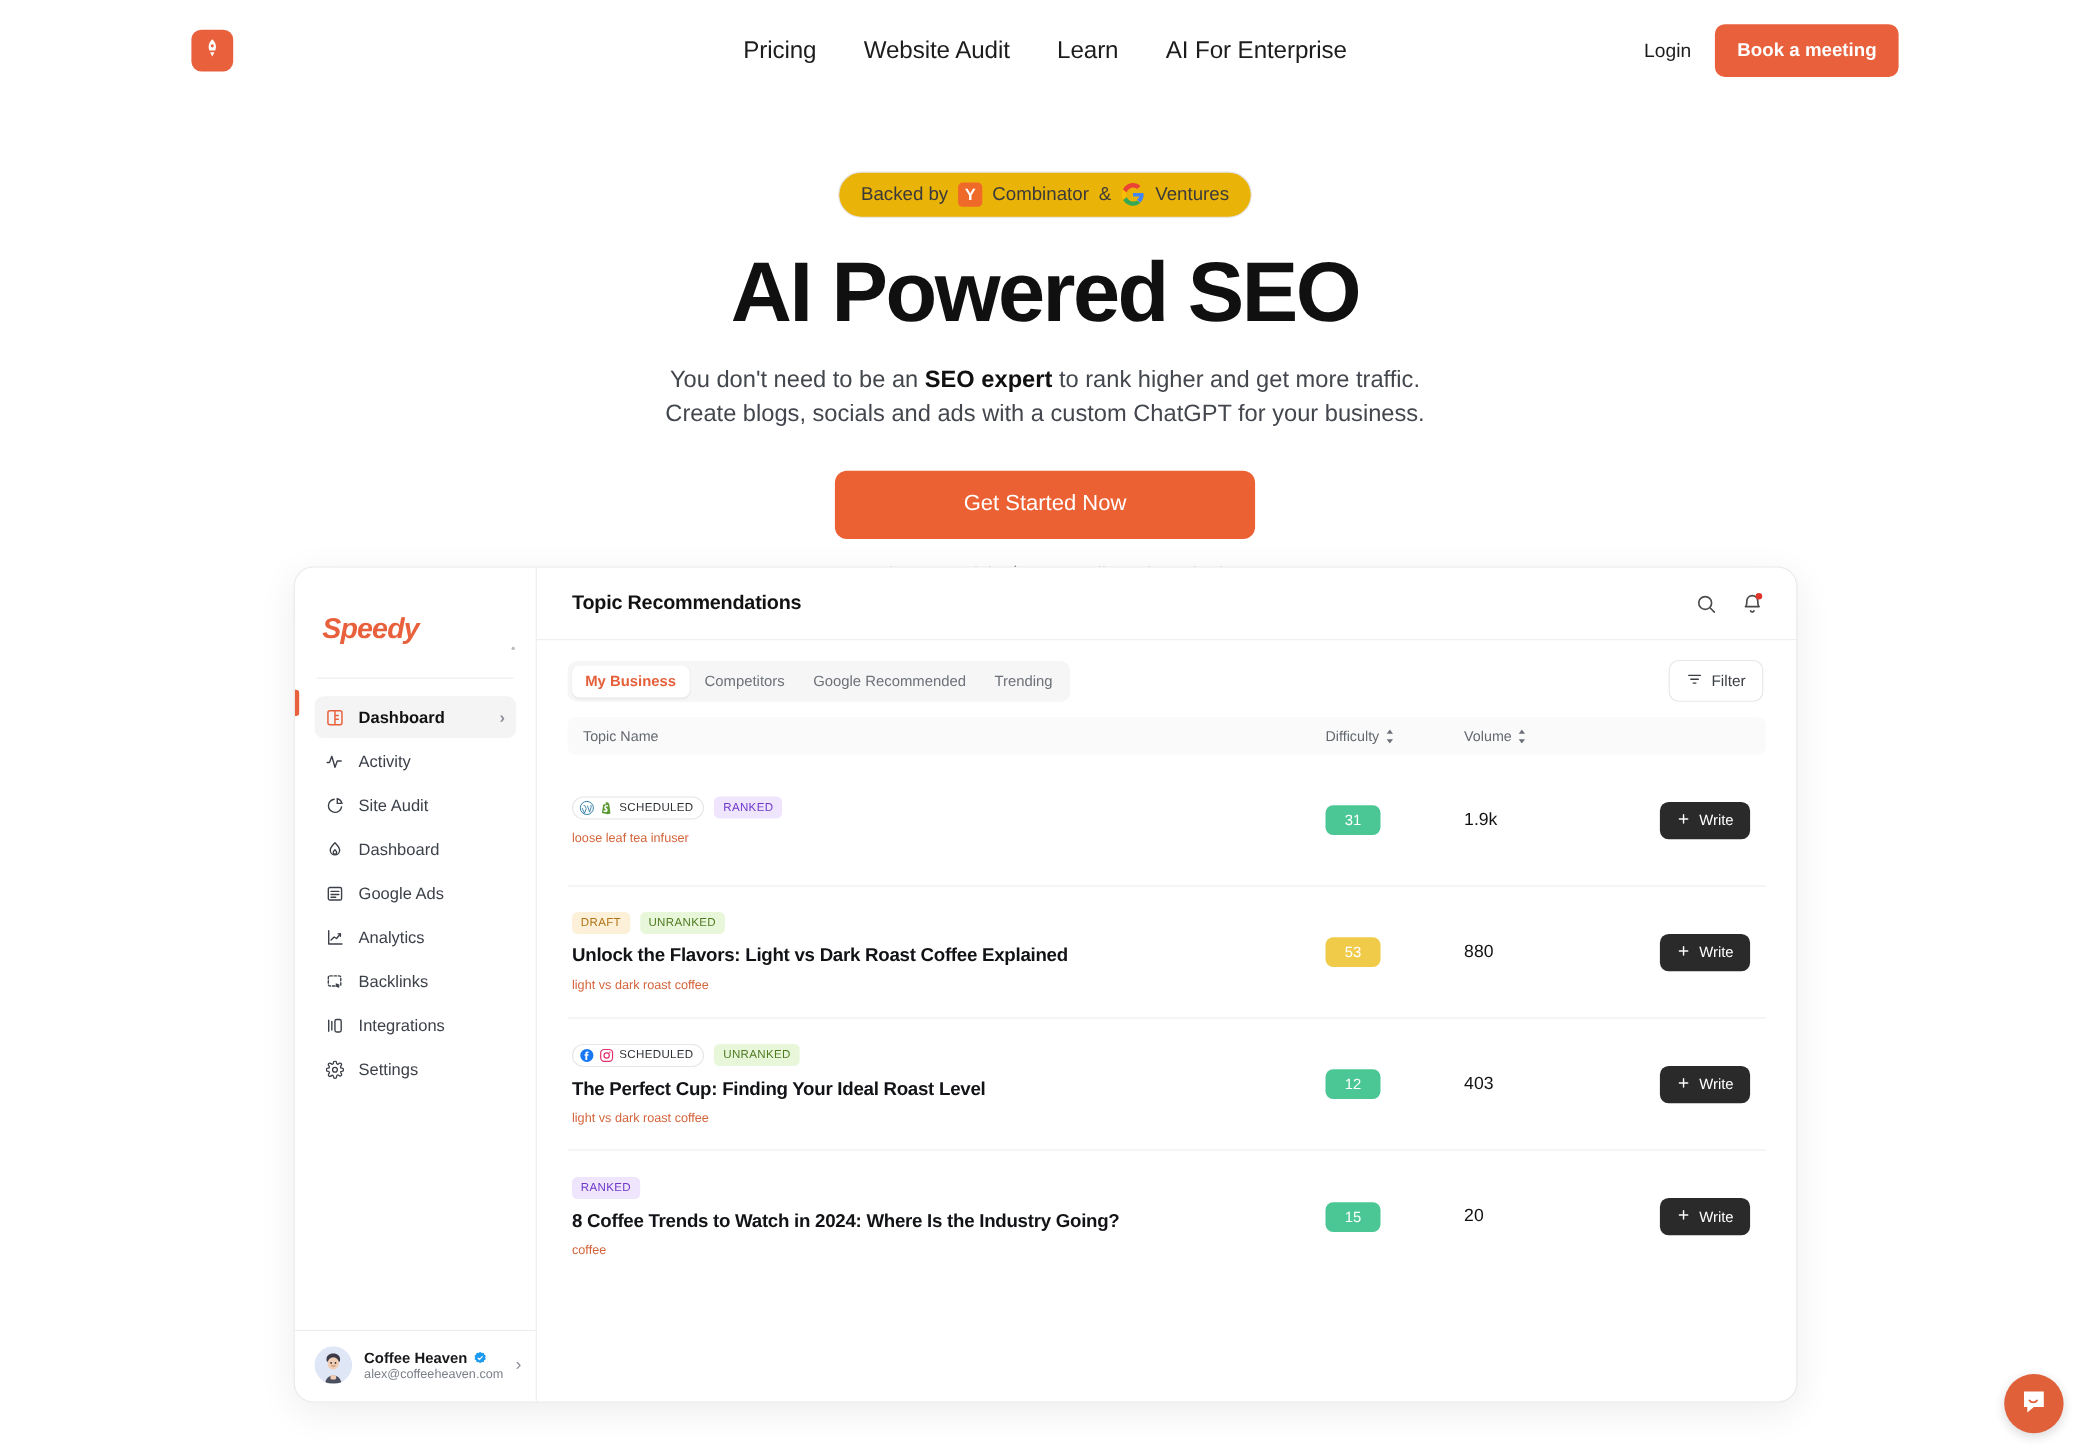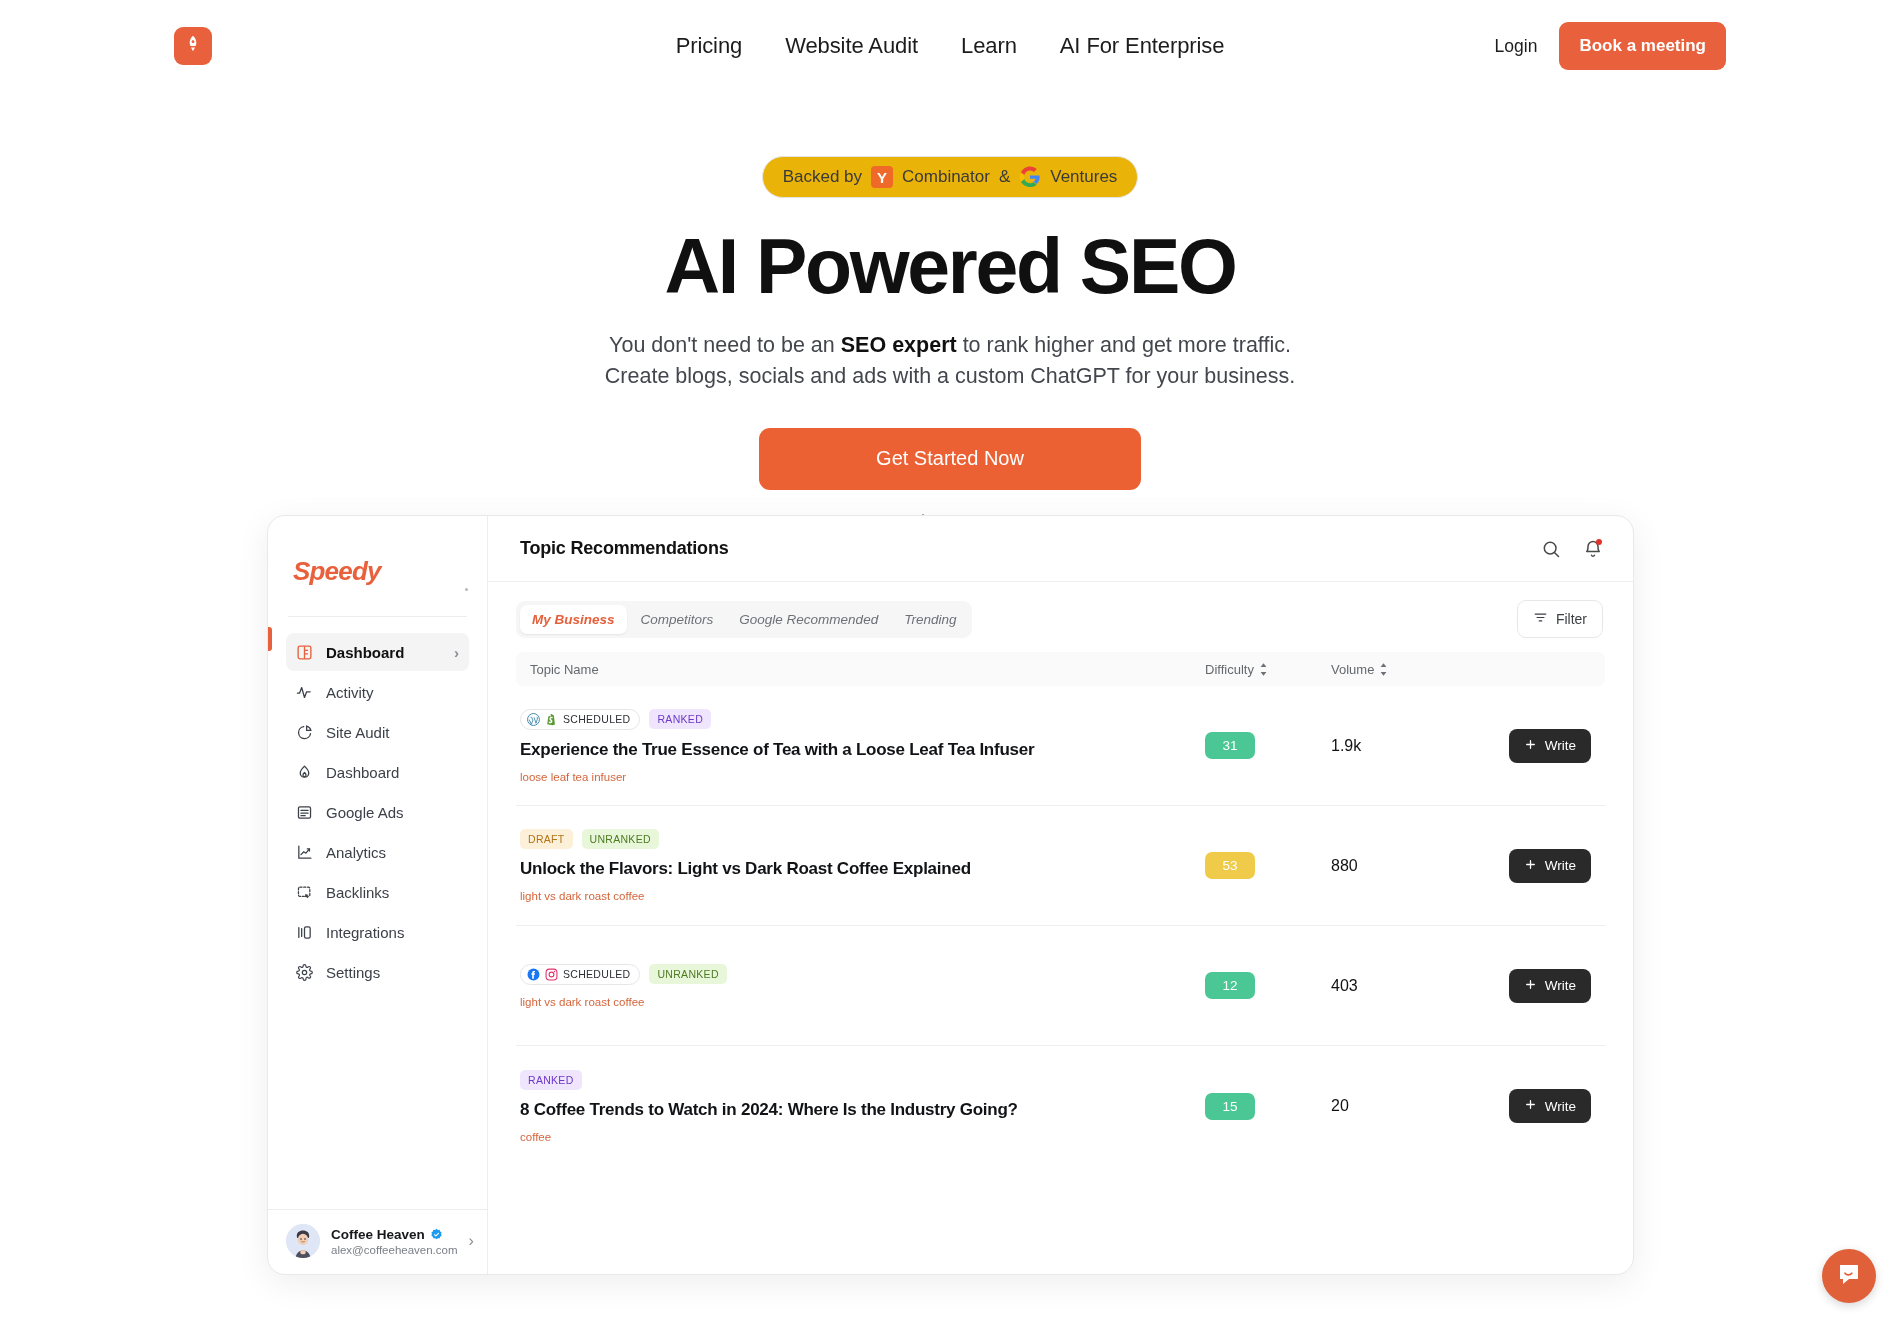--- a/index.html
+++ b/index.html
@@ -257,21 +257,20 @@
     display: flex;
     align-items: center;
     padding: 18px 30px 0 28px;
   }
   .tabs {
     display: flex;
     background: #f6f6f7;
     border-radius: 9px;
     padding: 4px;
     gap: 2px;
-    font-style: italic;
   }
   .tab {
     font-size: 13.5px;
     color: #6c7178;
     padding: 7px 12px;
     border-radius: 7px;
     cursor: pointer;
     white-space: nowrap;
   }
   .tab.active {
@@ -657,21 +656,20 @@
               <span class="soc">
                 <svg width="13" height="13" viewBox="0 0 24 24">
                     <path d="M15.2 3.6l-1 .3c-.4-1.3-1-2-2-2-1.4 0-2.5 1.6-3.1 3.6l-1.9.6-1 .3L4 20.6l10.2 1.8 4.2-1-2.1-16.6-1.1-1.2zM11.2 5.9c-.7.2-1.5.5-2.3.7.4-1.4 1.1-2.5 1.9-2.9.2.4.3 1.2.4 2.2z" fill="#5b9a33"></path>
                     <path d="M14.1 8.2l-.5 1.8s-.8-.4-1.7-.4c-1.4 0-1.4.9-1.4 1.1 0 1.2 3.2 1.7 3.2 4.6 0 2.3-1.4 3.7-3.4 3.7-2.4 0-3.6-1.5-3.6-1.5l.6-2.1s1.2 1.1 2.3 1.1c.7 0 1-.6 1-1 0-1.6-2.6-1.7-2.6-4.3 0-2.2 1.6-4.3 4.8-4.3 1.2 0 1.3.3 1.3.3z" fill="#ffffff"></path>
                   </svg>
               </span>
               <span>SCHEDULED</span>
             </span>
             <span class="badge-flat b-ranked">RANKED</span>
           </div>
-          <div class="topic-title">Experience the True Essence of Tea with a Loose Leaf Tea Infuser</div>
           <div class="topic-kw">loose leaf tea infuser</div>
         </div>
         <div class="cell-diff">
           <span class="diff-chip" style="background:#4bc795">31</span>
         </div>
         <div class="cell-vol">1.9k</div>
         <div class="cell-act">
           <button class="btn-write">
             <span>
               <svg width="13" height="13" viewBox="0 0 24 24" stroke="#ffffff" stroke-width="2.4" stroke-linecap="round">
@@ -722,20 +720,21 @@
                 <svg width="13" height="13" viewBox="0 0 24 24">
                     <rect x="2" y="2" width="20" height="20" rx="6" fill="none" stroke="#e1306c" stroke-width="2"></rect>
                     <circle cx="12" cy="12" r="4.4" fill="none" stroke="#e1306c" stroke-width="2"></circle>
                     <circle cx="17.4" cy="6.6" r="1.3" fill="#e1306c"></circle>
                   </svg>
               </span>
               <span>SCHEDULED</span>
             </span>
             <span class="badge-flat b-unranked">UNRANKED</span>
           </div>
+          <div class="topic-title">The Perfect Cup: Finding Your Ideal Roast Level</div>
           <div class="topic-kw">light vs dark roast coffee</div>
         </div>
         <div class="cell-diff">
           <span class="diff-chip" style="background:#4bc795">12</span>
         </div>
         <div class="cell-vol">403</div>
         <div class="cell-act">
           <button class="btn-write">
             <span>
               <svg width="13" height="13" viewBox="0 0 24 24" stroke="#ffffff" stroke-width="2.4" stroke-linecap="round">

